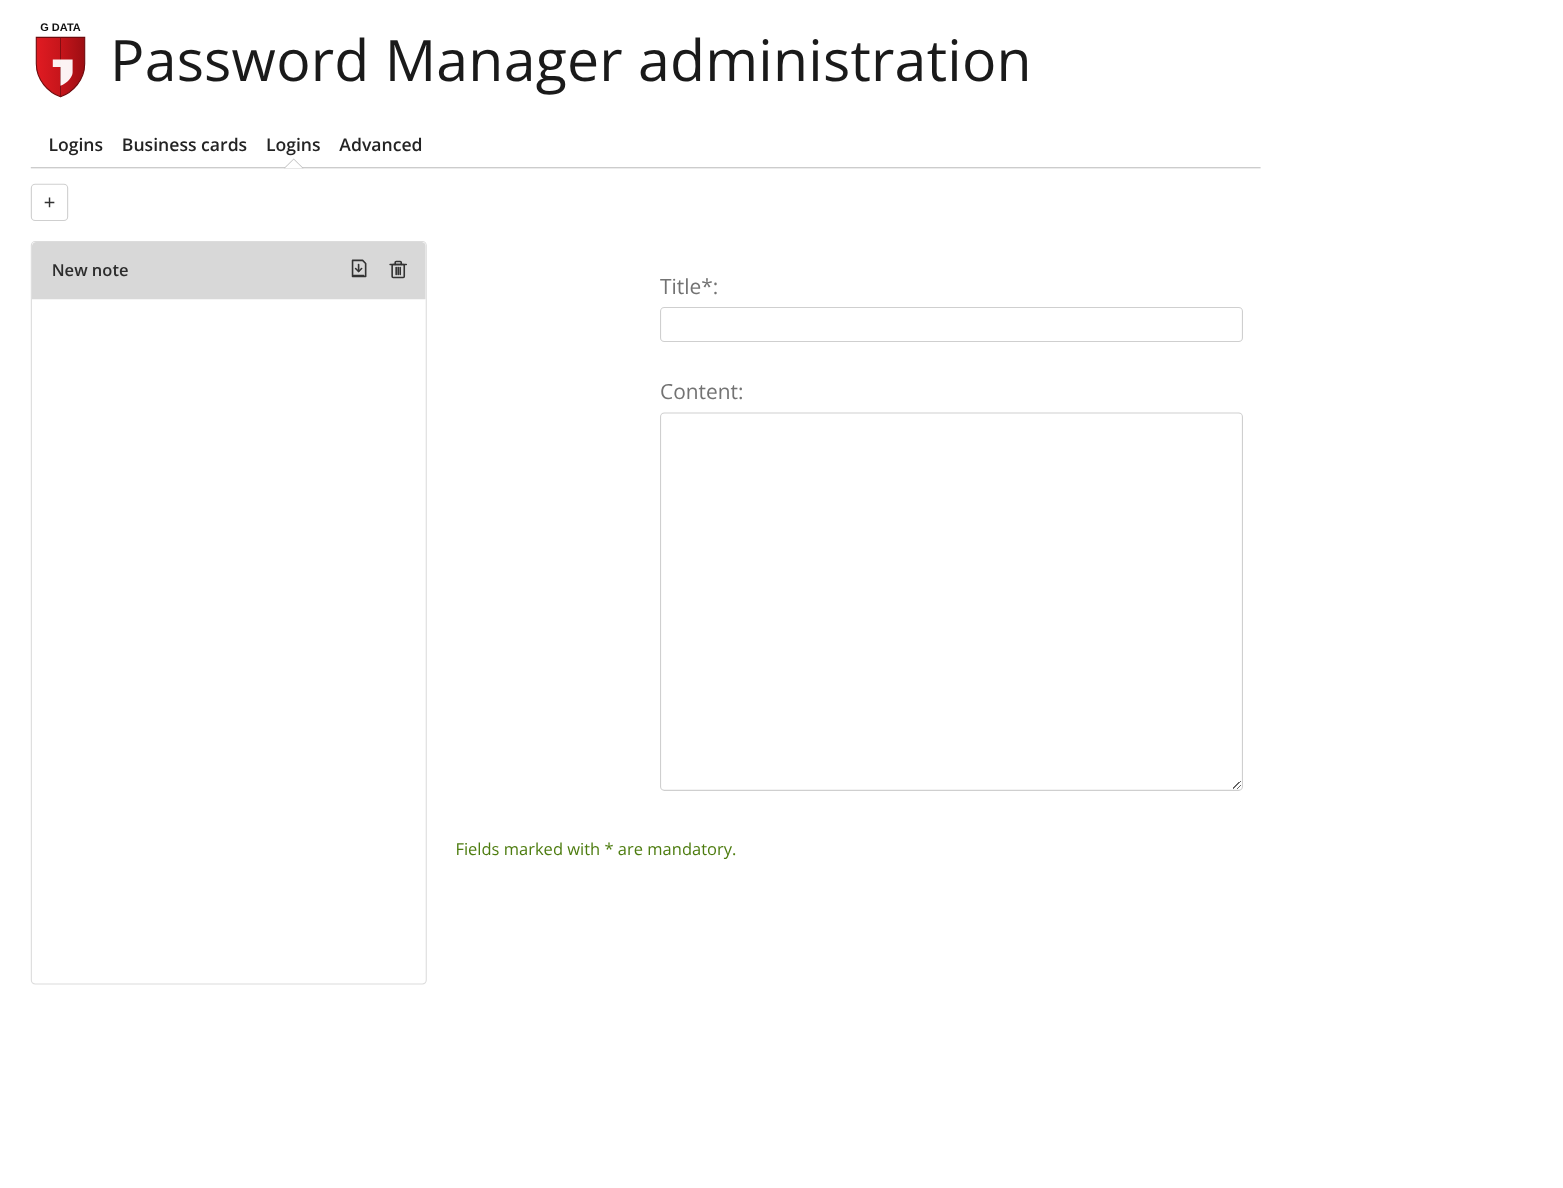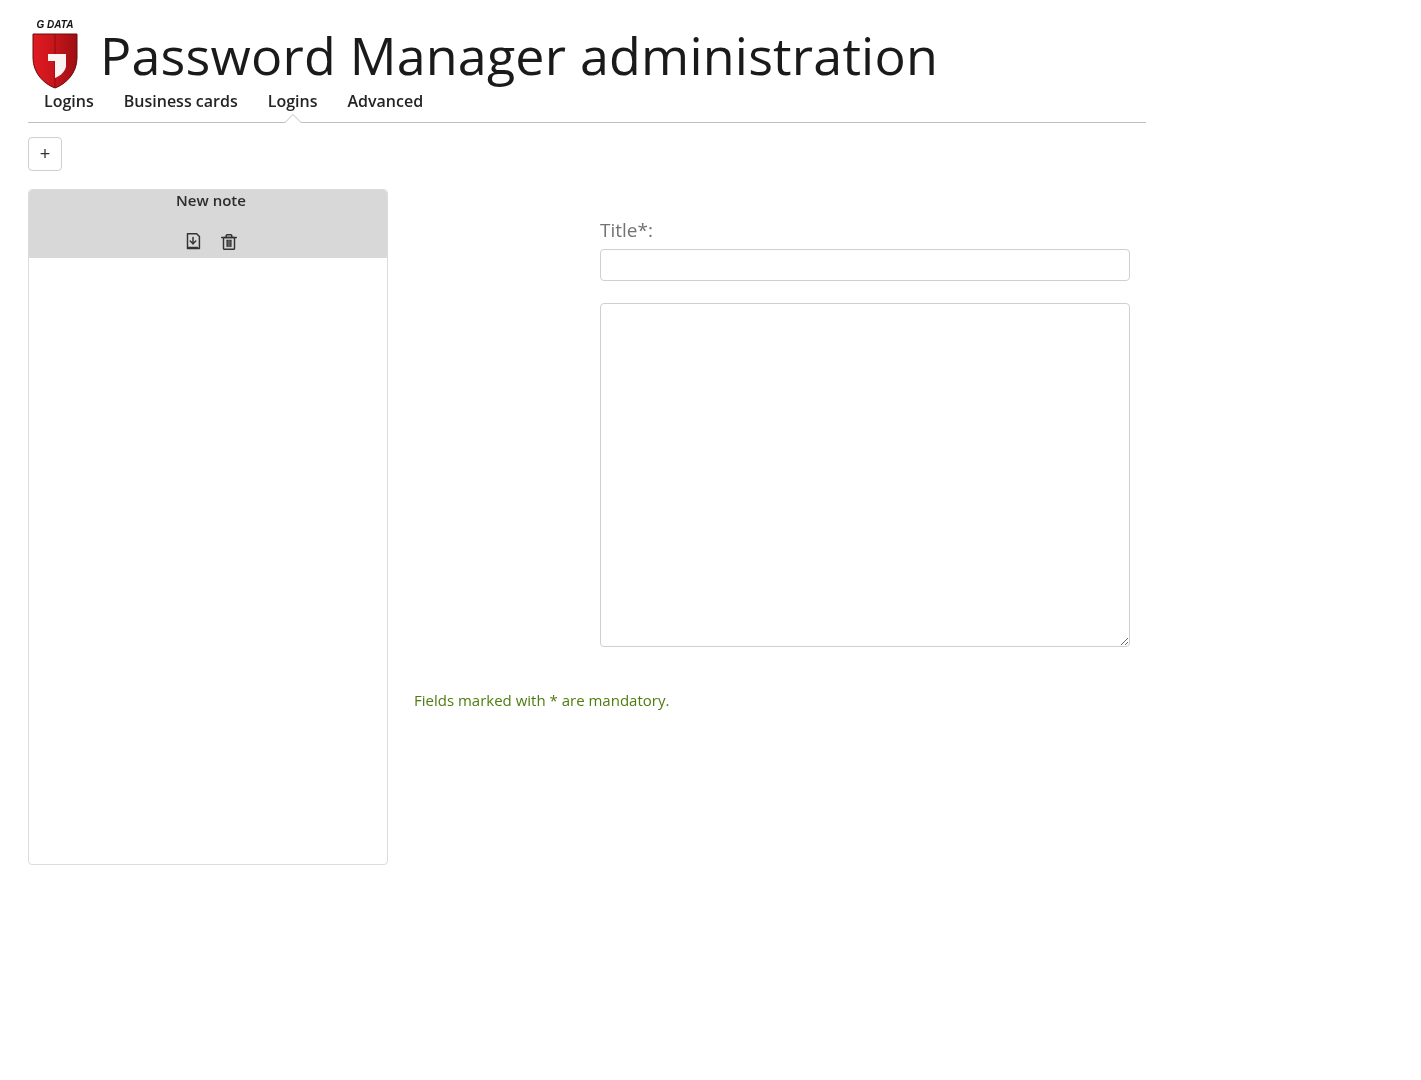--- a/index.html
+++ b/index.html
@@ -34,35 +34,35 @@
   
   .header{
     display:flex;
     align-items:center;
     gap:18px;
   }
   .logo-wrap{
     width:54px;
     height:72px;
     position:relative;
-    font-style:italic;
   }
   .page-title{
     font-size:52px;
     font-weight:400;
     color:var(--text-dark);
     margin:0;
     letter-spacing:0.2px;
   }
 
   
   .tabs{
+    margin-top:30px;
     border-bottom:1px solid var(--tab-border);
     display:flex;
-    gap:30px;
+    gap:17px;
     padding-left:16px;
     width:1102px;
     position:relative;
   }
   .tab{
     font-size:16px;
     font-weight:600;
     color:#242424;
     padding:0 0 10px 0;
     cursor:pointer;
@@ -128,26 +128,25 @@
     height:676px;
     box-sizing:border-box;
     overflow:hidden;
   }
   .note-item{
     background:var(--note-header-bg);
     display:flex;
     align-items:center;
     justify-content:space-between;
     padding:0 12px 0 18px;
-    height:68px;
+    height:52px;
     box-sizing:border-box;
     border-top-left-radius:4px;
     border-top-right-radius:4px;
     cursor:pointer;
-    flex-direction:column;
   }
   .note-item .label{
     font-weight:600;
     color:#2c2c2c;
     font-size:15px;
   }
   .note-item .actions{
     display:flex;
     gap:10px;
     align-items:center;
@@ -280,20 +279,21 @@
       </div>
     </div>
 
     <div class="right-col">
       <div class="form-area">
         <div class="form-row">
           <label class="form-label">Title*:</label>
           <input type="text" class="text-input" value="" style="">
         </div>
         <div class="form-row">
+          <label class="form-label">Content:</label>
           <textarea class="textarea-input" style=""></textarea>
         </div>
         <div class="mandatory-note">Fields marked with * are mandatory.</div>
       </div>
     </div>
 
   </div>
 </div>
 
 </body></html>

